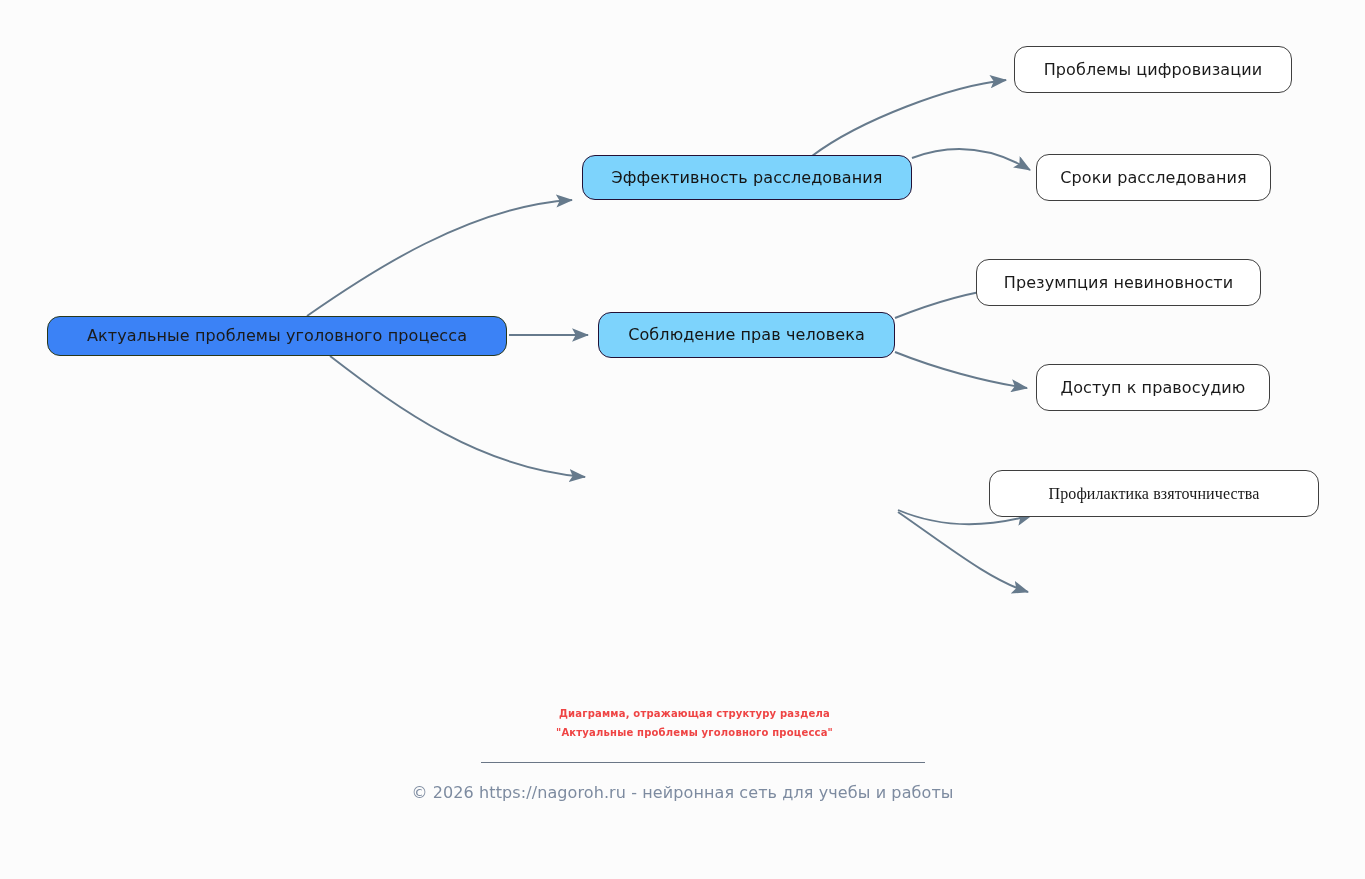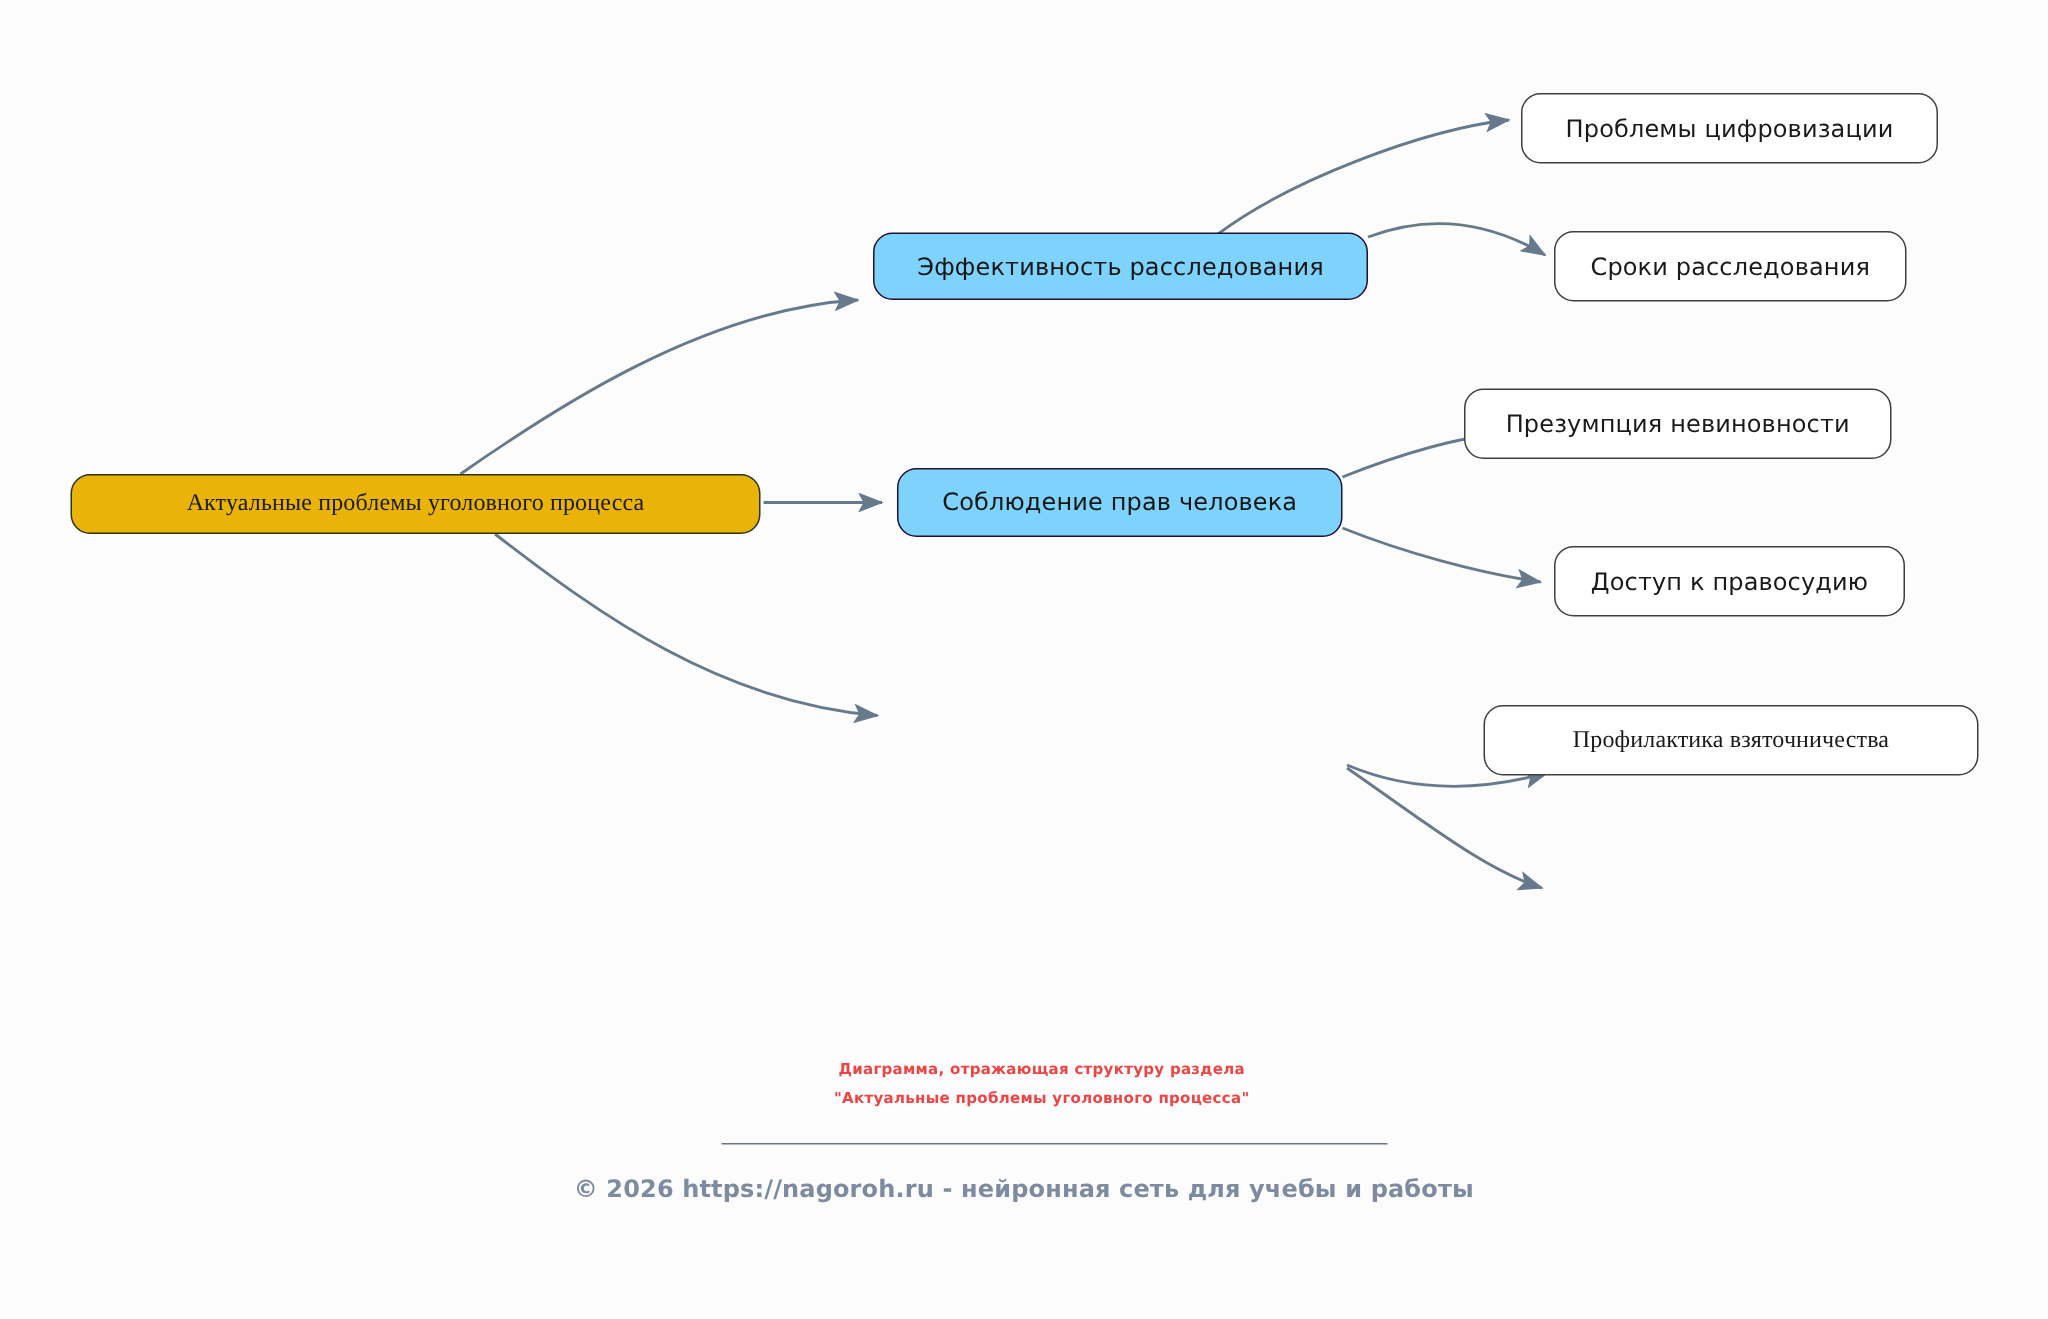--- a/index.html
+++ b/index.html
@@ -37,24 +37,23 @@
     align-items: center;
     justify-content: center;
     border-radius: 13px;
     white-space: nowrap;
     font-size: 16px;
     line-height: 1;
     letter-spacing: 0.1px;
   }
 
   .node-root {
-    background: #eab308;
+    background: #3b82f6;
     border: 1.6px solid #28371a;
     color: #1a1a1a;
-    font-family: Liberation Serif, serif;
   }
 
   .node-branch {
     background: #7dd3fc;
     border: 1.6px solid #231035;
     color: #151515;
   }
 
   .node-leaf {
     background: #ffffff;
@@ -93,21 +92,20 @@
   #footer-text {
     position: absolute;
     left: 0;
     top: 783px;
     width: 1365px;
     text-align: center;
     font-family: "DejaVu Sans", sans-serif;
     font-size: 16px;
     color: #7d8ba0;
     letter-spacing: 0.1px;
-    font-weight: bold;
   }
 </style>
 </head>
 <body>
 
 <div id="diagram-canvas">
 
   <svg id="edge-layer" viewBox="0 0 1365 879" width="1365" height="879" xmlns="http://www.w3.org/2000/svg">
     <defs>
       <marker id="arrowhead" markerWidth="9" markerHeight="7" refX="8.4" refY="3.5" orient="auto" markerUnits="strokeWidth">
@@ -137,21 +135,21 @@
 
   <div class="node node-branch" style="left:582px; top:155px; width:330px; height:45px;">
     <span class="node-label">Эффективность расследования</span>
   </div>
 
   <div class="node node-branch" style="left:598px; top:312px; width:297px; height:46px;">
     <span class="node-label">Соблюдение прав человека</span>
   </div>
 
 
-  <div class="node node-leaf" style="left:1014px; top:62px; width:278px; height:47px;">
+  <div class="node node-leaf" style="left:1014px; top:46px; width:278px; height:47px;">
     <span class="node-label">Проблемы цифровизации</span>
   </div>
 
   <div class="node node-leaf" style="left:1036px; top:154px; width:235px; height:47px;">
     <span class="node-label">Сроки расследования</span>
   </div>
 
   <div class="node node-leaf" style="left:976px; top:259px; width:285px; height:47px;">
     <span class="node-label">Презумпция невиновности</span>
   </div>

